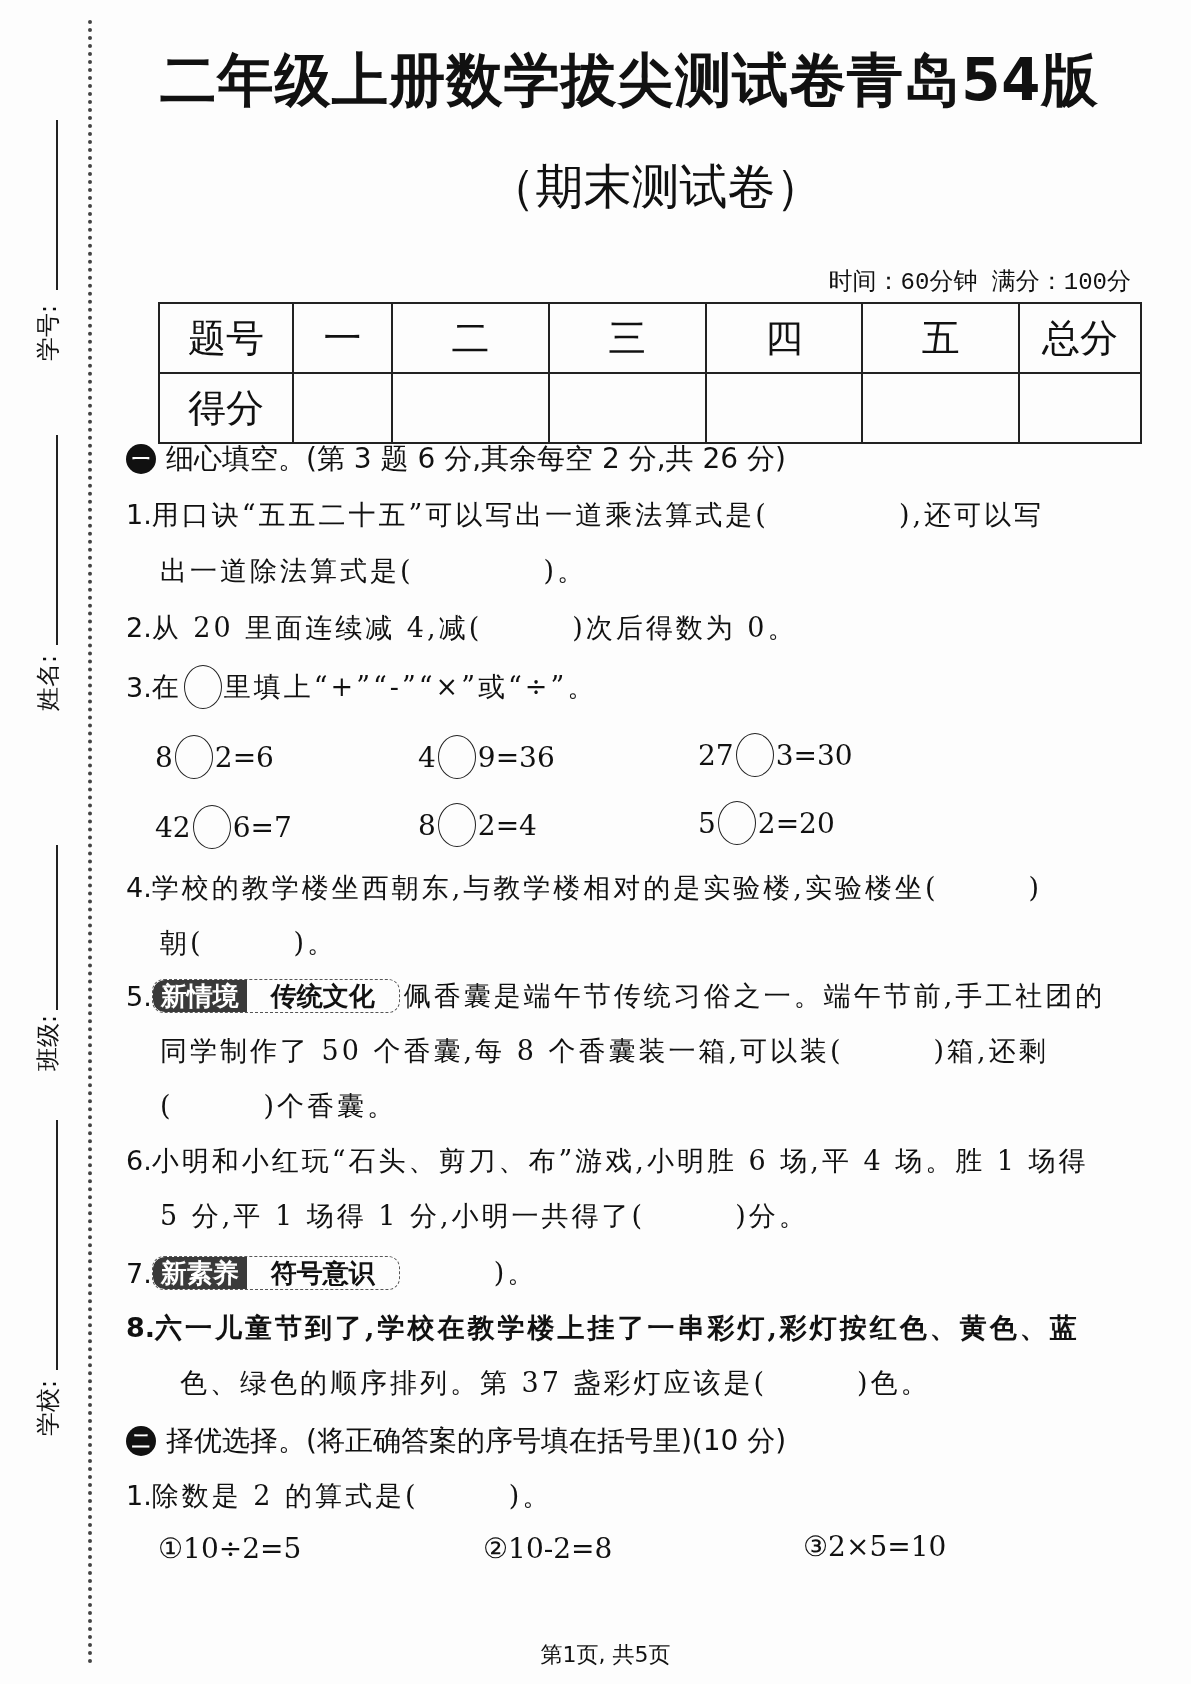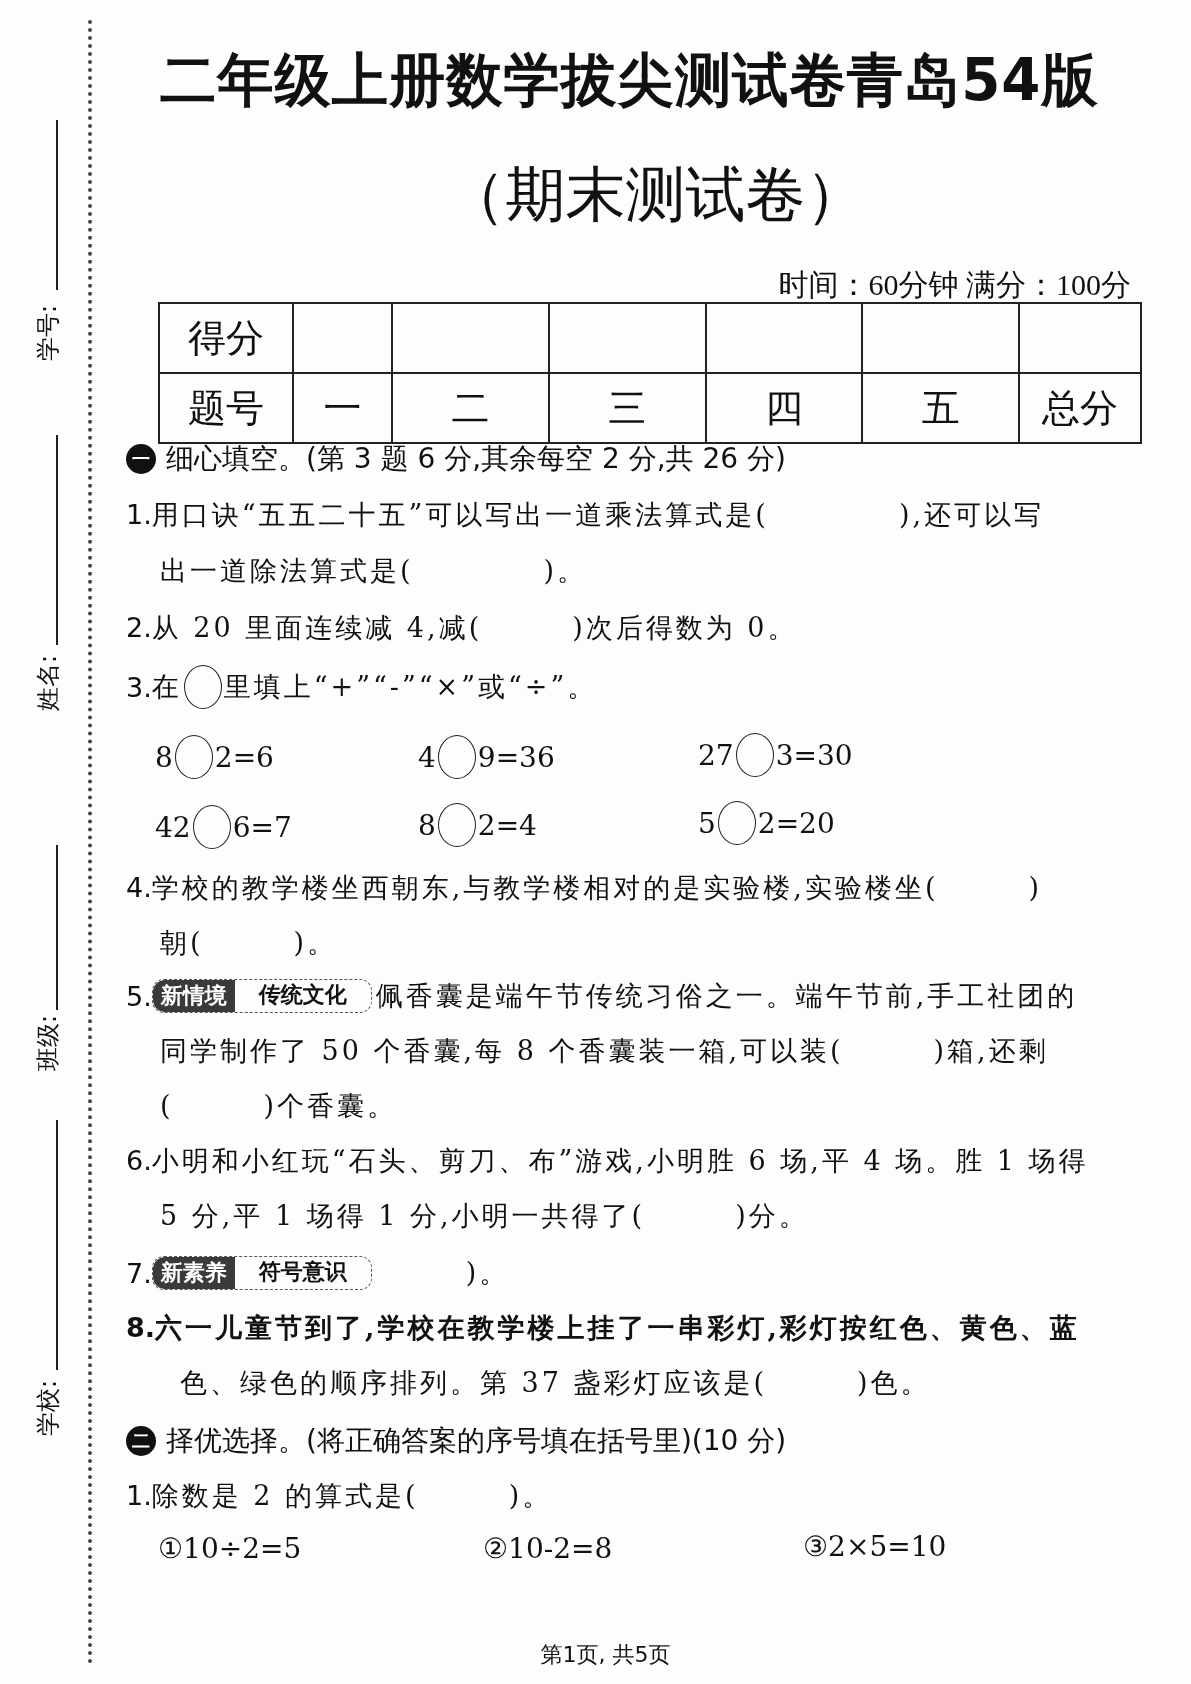--- a/index.html
+++ b/index.html
@@ -21,25 +21,25 @@
   .side-rule { position: absolute; left: 56px; width: 2px; background: #222; }
   .title {
     position: absolute; left: 160px; top: 42px; width: 980px;
     font-family: "DejaVu Sans", "Liberation Sans", sans-serif;
     font-size: 58px; font-weight: bold; letter-spacing: 1px; white-space: nowrap;
     transform: scaleX(0.97); transform-origin: left;
   }
   .subtitle {
     position: absolute; left: 0; width: 1191px; top: 155px; text-align: center;
     font-family: Liberation Sans, sans-serif;
-    font-size: 60px; padding-left: 120px; box-sizing: border-box;
+    font-size: 48px; padding-left: 120px; box-sizing: border-box;
   }
   .meta {
     position: absolute; right: 60px; top: 265px;
-    font-family: Liberation Serif, serif; font-size: 30px;
+    font-family: Liberation Mono, monospace; font-size: 24px;
   }
   table.score {
     position: absolute; left: 158px; top: 302px; width: 984px;
     border-collapse: collapse;
   }
   table.score td {
     border: 2px solid #222; height: 66px; text-align: center;
     font-family: "DejaVu Sans", "Liberation Sans", sans-serif; font-size: 38px;
   }
   .sec-title {
@@ -59,24 +59,24 @@
   .q .num { font-family: "DejaVu Sans", "Liberation Sans", sans-serif; letter-spacing: 0; }
   .indent { left: 160px; }
   .blank { display: inline-block; width: 130px; }
   .blank.sm { width: 90px; }
   .eq { position: absolute; font-size: 28px; display: flex; align-items: center; }
   .circle {
     display: inline-block; width: 36px; height: 42px; border: 1.5px solid #222;
     border-radius: 50%; margin: 0 2px; vertical-align: middle;
   }
   .tag {
-    display: inline-flex; border: 1px dashed #555;
+    display: inline-flex; align-items: center; border: 1px dashed #555;
     border-radius: 12px; overflow: hidden; vertical-align: middle; margin-right: 4px;
     font-family: Liberation Serif, serif; letter-spacing: 0;
-    font-size: 22px; height: 32px;
+    font-size: 26px; height: 32px;
   }
   .tag .dark { background: #3a3a3a; color: #fff; padding: 0 8px; height: 100%; display: flex; align-items: center; border-radius: 12px 0 0 12px; font-weight: bold; }
   .tag .light { padding: 0 24px; font-weight: bold; }
   .footer {
     position: absolute; top: 1640px; left: 0; width: 1191px; text-align: center;
     font-family: "DejaVu Sans", "Liberation Sans", sans-serif; font-size: 22px;
     padding-left: 20px; box-sizing: border-box;
   }
   .opt { position: absolute; font-size: 28px; }
 </style>
@@ -93,37 +93,37 @@
 <div class="side-rule" style="top:1120px;height:250px;"></div>
 <div class="side-label" style="top:1400px;">学校:</div>
 
 <div class="title">二年级上册数学拔尖测试卷青岛54版</div>
 <div class="subtitle">（期末测试卷）</div>
 <div class="meta">时间：60分钟  满分：100分</div>
 
 <table class="score">
   <tbody>
       <tr>
-    <td>得分</td>
-    <td></td>
-    <td></td>
-    <td></td>
-    <td></td>
-    <td></td>
-    <td></td>
-  </tr>
-  <tr>
     <td style="width:130px">题号</td>
     <td style="width:95px">一</td>
     <td>二</td>
     <td>三</td>
     <td>四</td>
     <td>五</td>
     <td style="width:118px">总分</td>
   </tr>
+  <tr>
+    <td>得分</td>
+    <td></td>
+    <td></td>
+    <td></td>
+    <td></td>
+    <td></td>
+    <td></td>
+  </tr>
 </tbody>
   </table>
 
 <div class="sec-title" style="top:440px;">
   <span class="sec-badge">一</span>
   <span>细心填空。(第 3 题 6 分,其余每空 2 分,共 26 分)</span>
 </div>
 
 <div class="q" style="top:497px;">
   <span class="num">1.</span><span>用口诀“五五二十五”可以写出一道乘法算式是(</span><span class="blank"></span><span>),还可以写</span>

